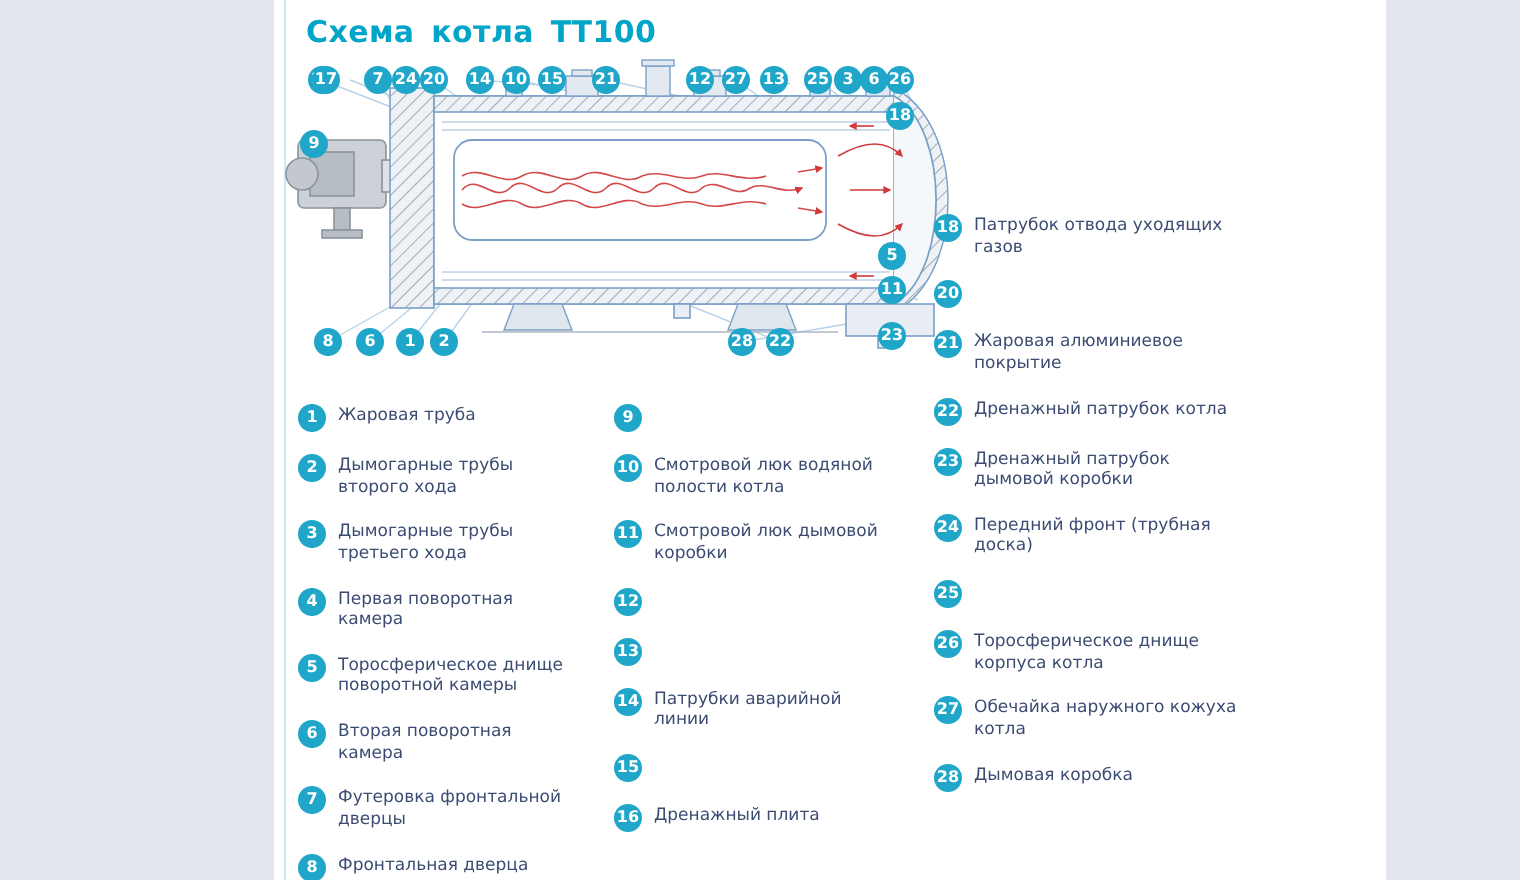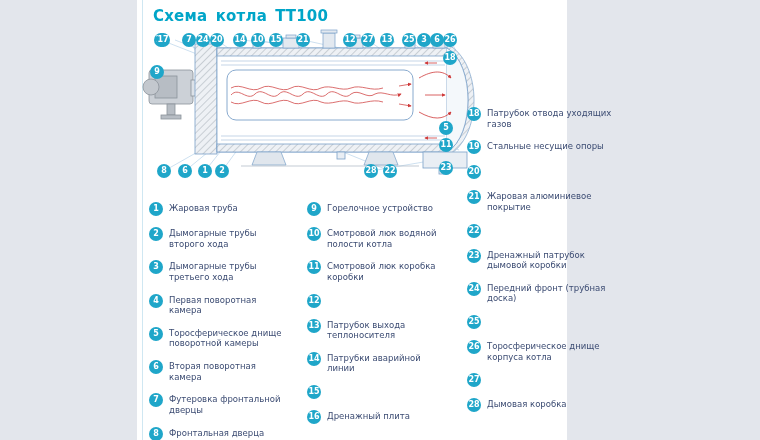--- a/index.html
+++ b/index.html
@@ -1,18 +1,18 @@
 <!DOCTYPE html>
 <html><head>
 <meta charset="utf-8">
 <style>
   html,body{margin:0;padding:0}
   .page{position:relative;width:760px;height:440px;background:#e3e6ec;overflow:hidden;
         font-family:"DejaVu Sans",sans-serif}
-  .card{position:absolute;left:137px;top:0;width:430px;height:440px;background:#ffffff}
+  .card{position:absolute;left:137px;top:0;width:556px;height:440px;background:#ffffff}
   .card::before{content:"";position:absolute;left:5px;top:0;bottom:0;width:1px;background:#cfe7f2}
   .title{position:absolute;left:16px;top:7px;font-size:15px;font-weight:bold;color:#00a5c8;
          word-spacing:3px;letter-spacing:.2px}
   .diagram{position:absolute;left:0;top:0;width:486px;height:200px}
   .diagram svg{position:absolute;left:0;top:0}
   .callout{position:absolute;width:14px;height:14px;margin-left:-7px;margin-top:-7px;border-radius:50%;
            background:#1fa6c9;color:#fff;font-size:8px;font-weight:bold;
            display:flex;align-items:center;justify-content:center;line-height:1}
   .legend-col{position:absolute;display:flex;flex-direction:column;gap:11px}
   .li{display:flex;gap:6px;align-items:flex-start}
@@ -209,86 +209,82 @@
         </div>
       <div class="li">
           <span class="num">8</span>
           <span class="lbl">Фронтальная дверца котла</span>
         </div>
     </div>
 
     <div class="legend-col" id="col2">
       <div class="li">
           <span class="num">9</span>
-          <span class="lbl">Горелочное устройство</span>
         </div>
       <div class="li">
           <span class="num">10</span>
           <span class="lbl">Смотровой люк водяной полости котла</span>
         </div>
       <div class="li">
           <span class="num">11</span>
-          <span class="lbl">Смотровой люк коробка коробки</span>
+          <span class="lbl">Смотровой люк дымовой коробки</span>
         </div>
       <div class="li">
           <span class="num">12</span>
         </div>
       <div class="li">
           <span class="num">13</span>
-          <span class="lbl">Патрубок выхода теплоносителя</span>
         </div>
       <div class="li">
           <span class="num">14</span>
           <span class="lbl">Патрубки аварийной линии</span>
         </div>
       <div class="li">
           <span class="num">15</span>
         </div>
       <div class="li">
           <span class="num">16</span>
           <span class="lbl">Дренажный плита</span>
         </div>
     </div>
 
     <div class="legend-col" id="col3">
       <div class="li">
           <span class="num">18</span>
           <span class="lbl">Патрубок отвода уходящих газов</span>
         </div>
       <div class="li">
-          <span class="num">19</span>
-          <span class="lbl">Стальные несущие опоры</span>
-        </div>
-      <div class="li">
           <span class="num">20</span>
         </div>
       <div class="li">
           <span class="num">21</span>
           <span class="lbl">Жаровая алюминиевое покрытие</span>
         </div>
       <div class="li">
           <span class="num">22</span>
+          <span class="lbl">Дренажный патрубок котла</span>
         </div>
       <div class="li">
           <span class="num">23</span>
           <span class="lbl">Дренажный патрубок дымовой коробки</span>
         </div>
       <div class="li">
           <span class="num">24</span>
           <span class="lbl">Передний фронт (трубная доска)</span>
         </div>
       <div class="li">
           <span class="num">25</span>
         </div>
       <div class="li">
           <span class="num">26</span>
           <span class="lbl">Торосферическое днище корпуса котла</span>
         </div>
       <div class="li">
           <span class="num">27</span>
+          <span class="lbl">Обечайка наружного кожуха котла</span>
         </div>
       <div class="li">
           <span class="num">28</span>
           <span class="lbl">Дымовая коробка</span>
         </div>
     </div>
 
   </div>
 </div>
 

